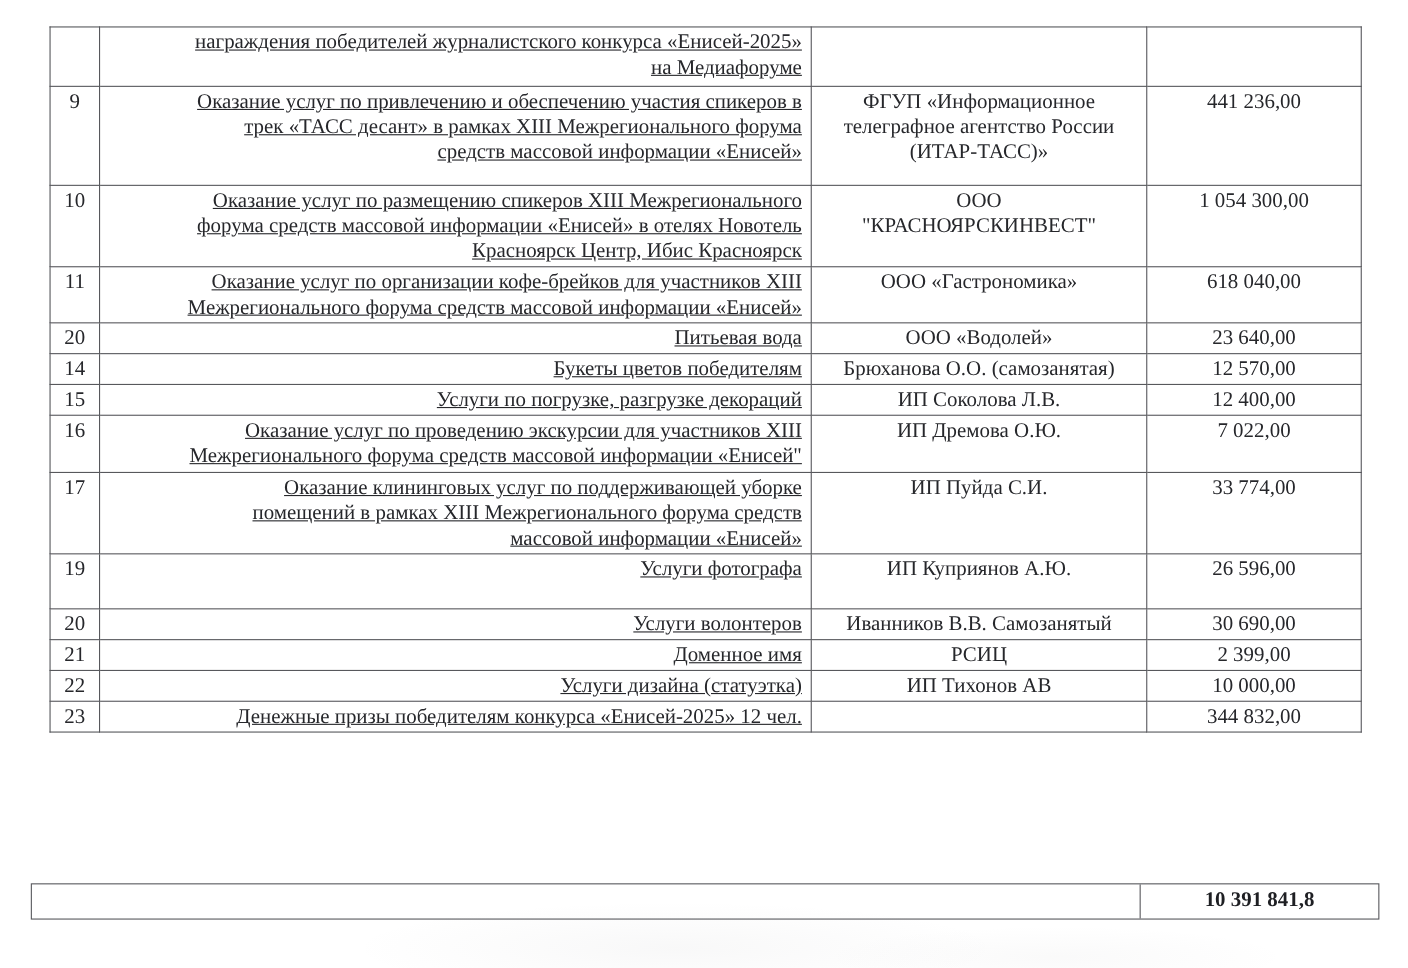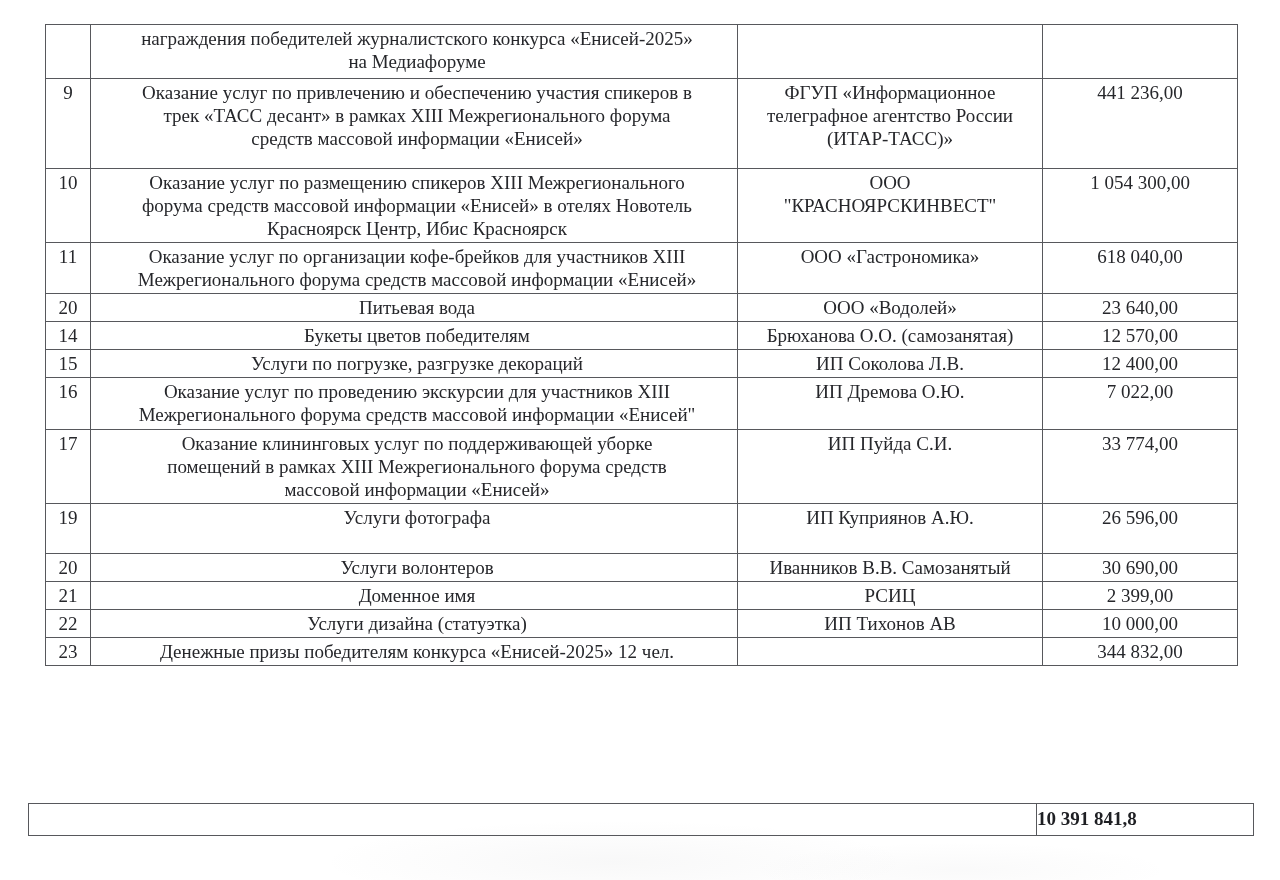--- a/index.html
+++ b/index.html
@@ -48,24 +48,25 @@
   }
   col.c-num { width: 45px; }
   col.c-desc { width: 647px; }
   col.c-contr { width: 305px; }
   col.c-amt { width: 195px; }
   .expense-table td.cell-num {
     text-align: center;
     padding: 2px 2px;
   }
   .expense-table td.cell-description {
-    text-align: center;
+    text-align: right;
     white-space: pre-line;
     padding-left: 14px;
     padding-right: 8px;
+    text-decoration: underline;
   }
   .expense-table td.cell-contractor {
     text-align: center;
     white-space: pre-line;
     margin-top: 24px;
   }
   .expense-table td.cell-amount {
     text-align: center;
     white-space: pre-line;
   }
@@ -78,20 +79,21 @@
     border: 1px solid #57585c;
     display: flex;
     align-items: stretch;
   }
   .total-strip .total-left {
     width: 1007px;
     border-right: 1px solid #57585c;
   }
   .total-strip .total-amount {
     flex: 1;
+    text-align: center;
     font-size: 19px;
     line-height: 29px;
     font-weight: bold;
     color: #1e1f23;
   }
 </style>
 </head>
 <body>
 
 <div class="page">

